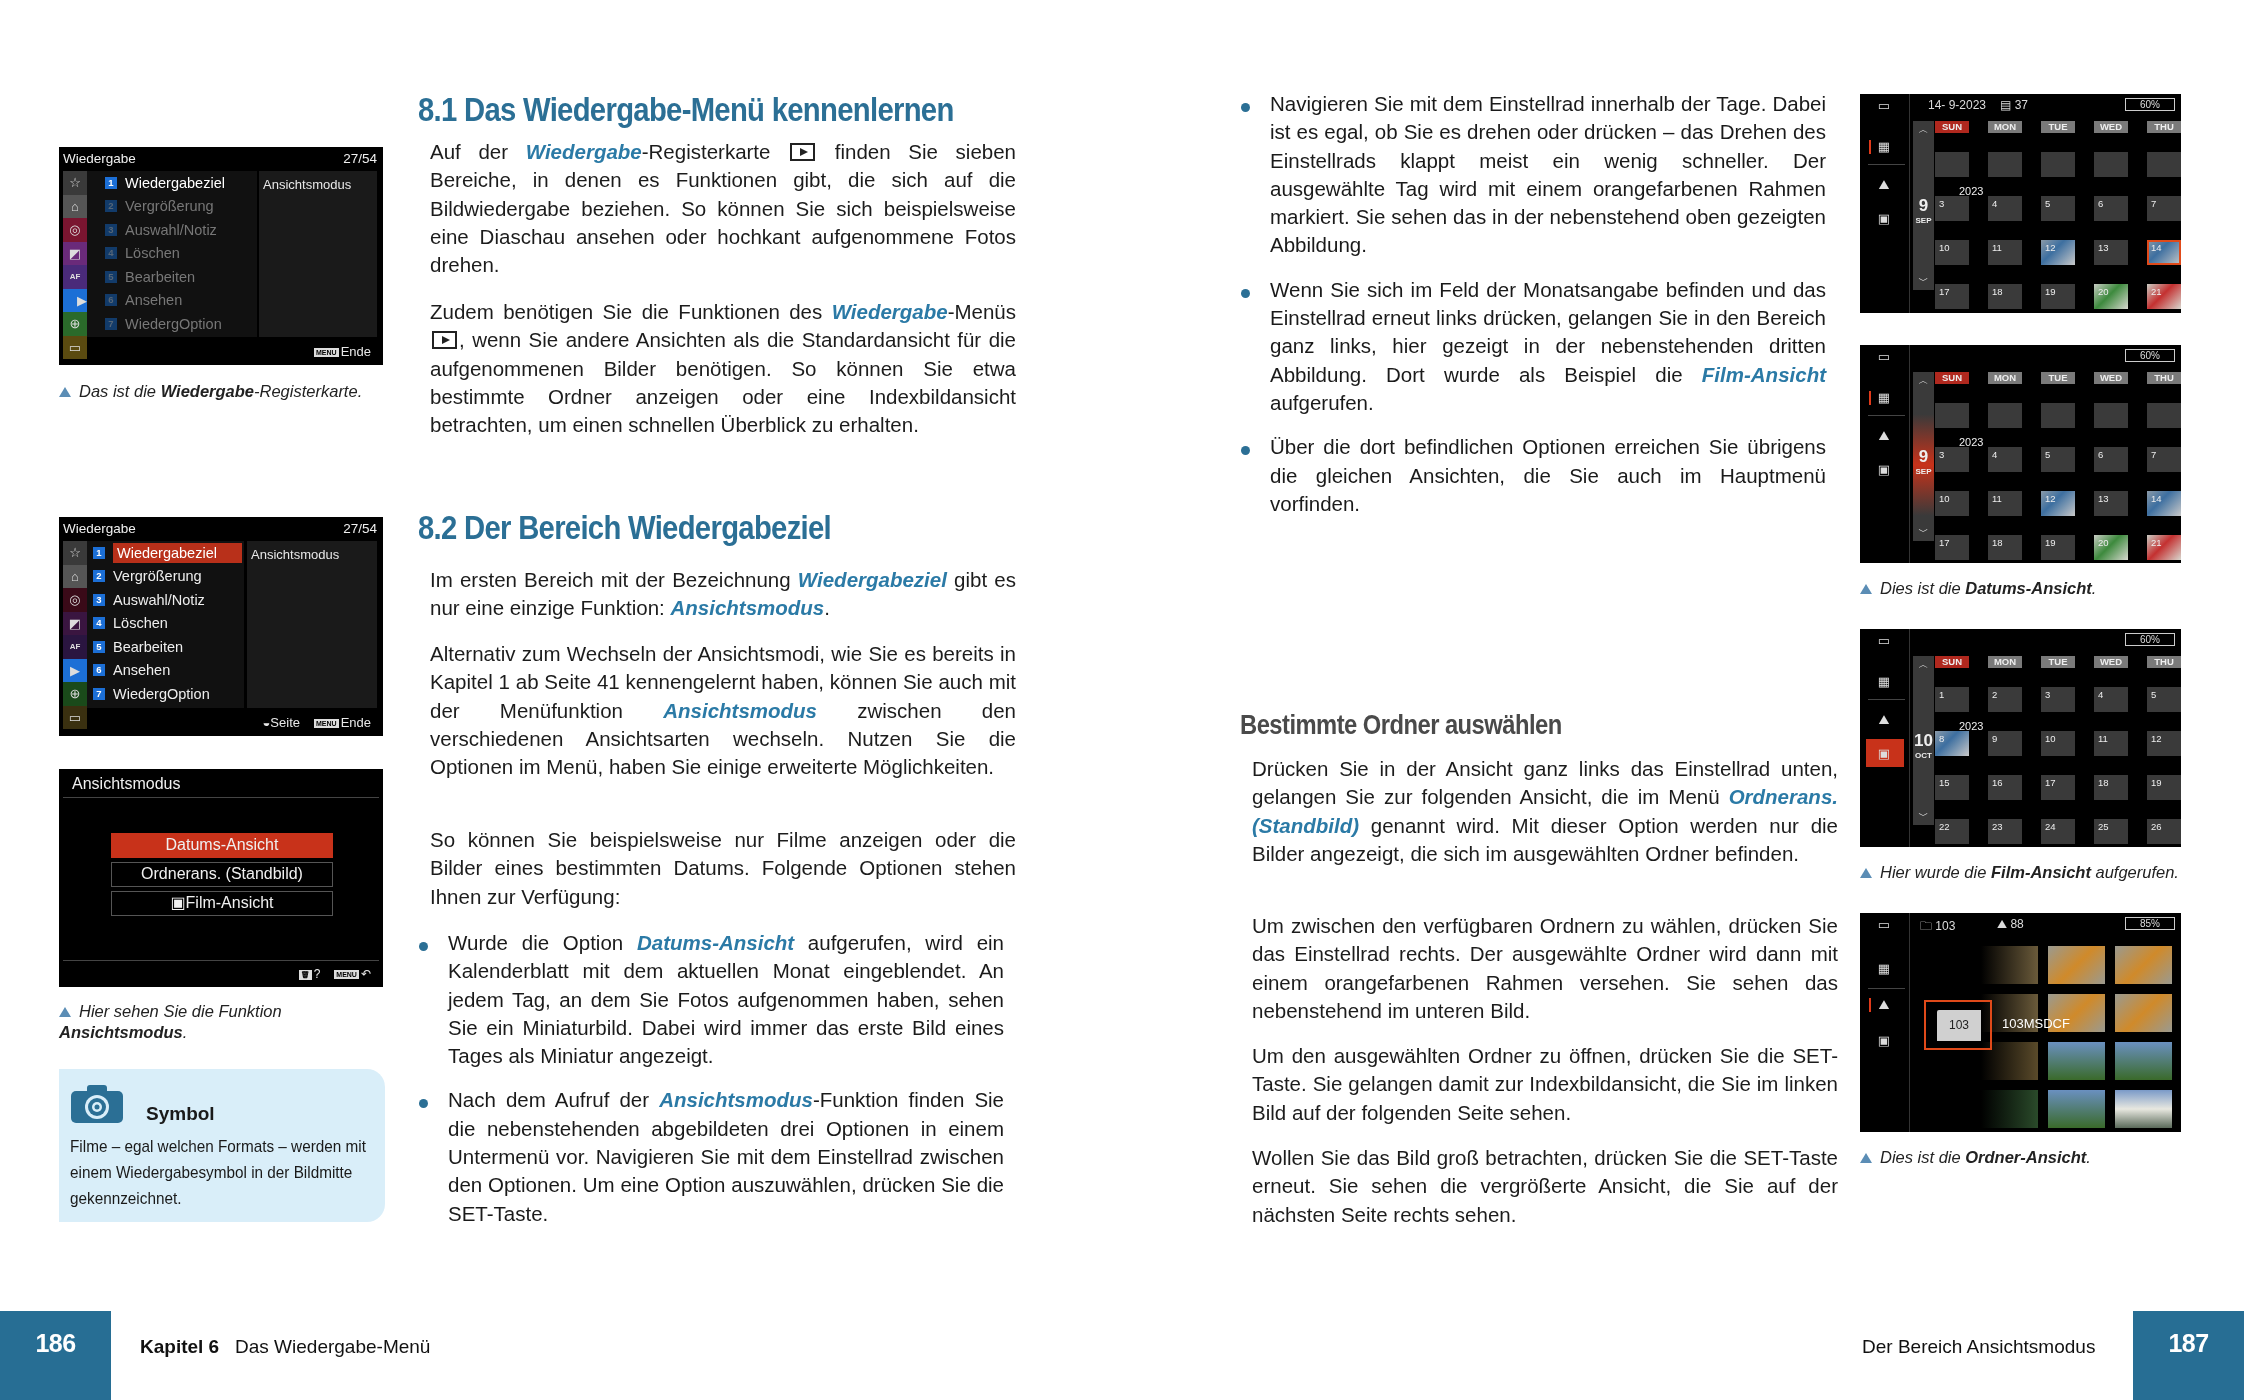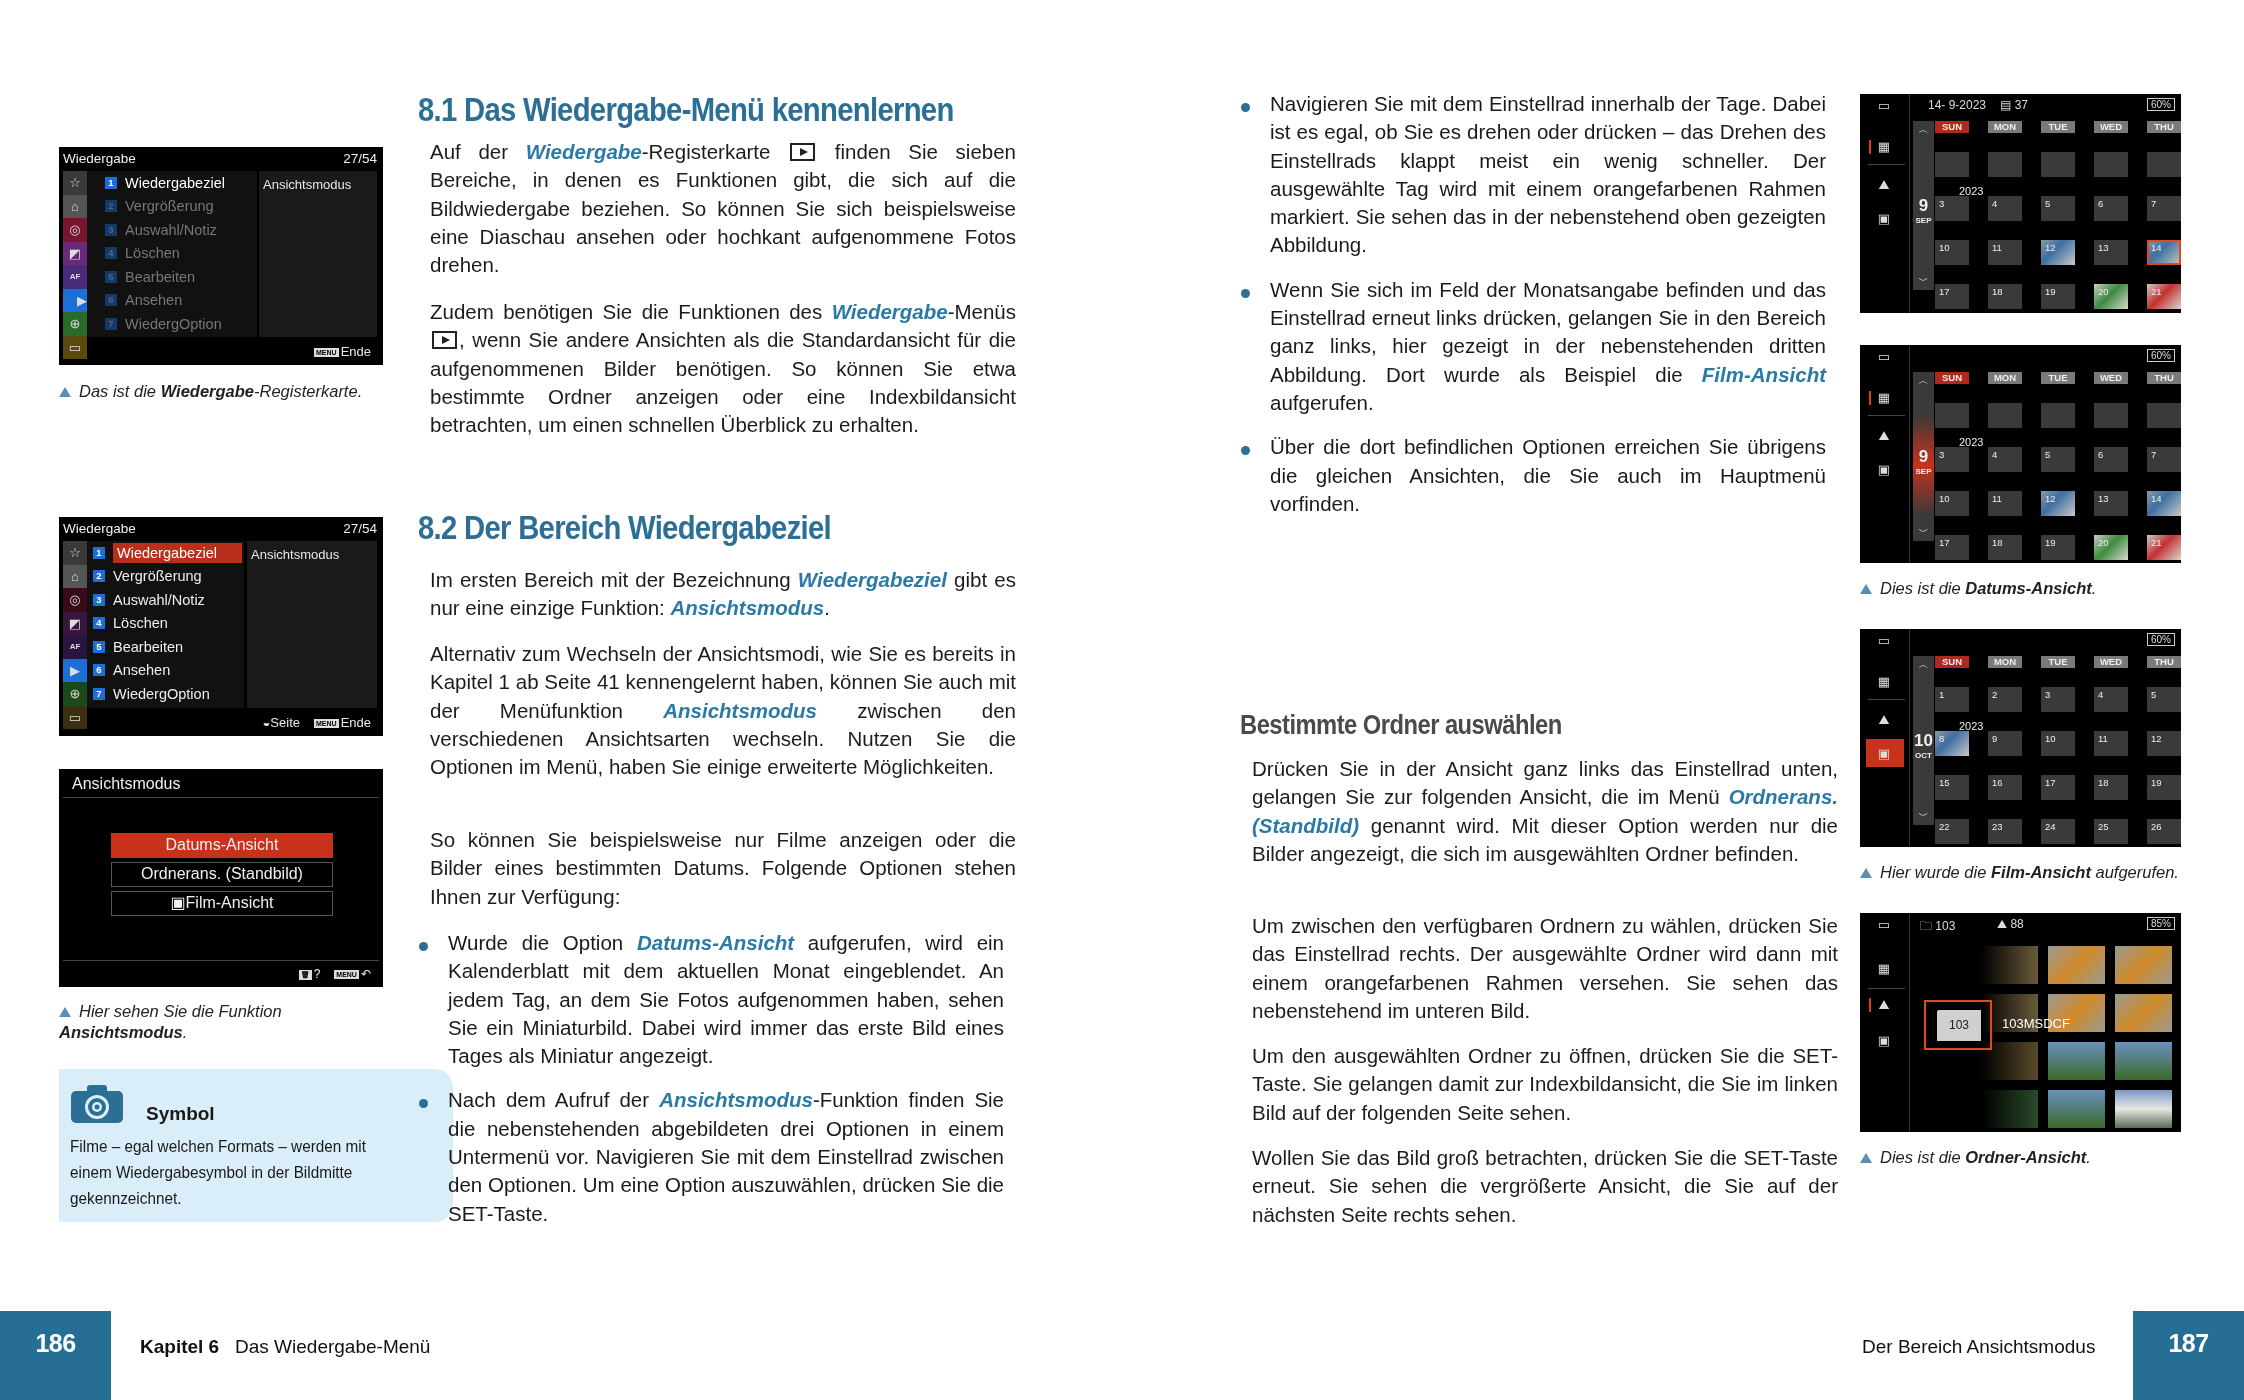--- a/index.html
+++ b/index.html
@@ -39,38 +39,38 @@
 
   
   .opt-btn { position: absolute; left: 52px; width: 222px; height: 25px; border: 1.5px solid #555; font-size: 16px; text-align: center; line-height: 22px; color: #f0f0f0; }
   .opt-btn.sel { background: #c8321a; border-color: #c8321a; }
 
   
   .cal { background: #000; position: absolute; overflow: hidden; }
   .cal-sidebar { position: absolute; left: 0; top: 0; bottom: 0; width: 50px; border-right: 1px solid #333; }
   .cal-sideicon { position: absolute; left: 13px; width: 22px; height: 16px; color: #ddd; font-size: 13px; text-align: center; }
   .cal-top { position: absolute; top: 4px; font-size: 12px; color: #ddd; }
-  .cal-batt { position: absolute; right: 6px; top: 4px; font-size: 10px; border: 1px solid #ccc; padding: 0 3px; color: #ddd; }
+  .cal-batt { position: absolute; right: 6px; top: 4px; font-size: 10px; border: 1px solid #ccc; padding: 0 14px; color: #ddd; }
   .cal-datecol { position: absolute; left: 53px; top: 27px; width: 21px; height: 169px; background: #3a3a3a; text-align: center; color: #eee; }
   .cal-datecol .yr { position: absolute; top: 64px; left: 12px; width: 21px; font-size: 11px; padding-left: 34px; }
   .cal-datecol .dd { position: absolute; top: 75px; left: 0; width: 21px; font-size: 17px; font-weight: bold; }
   .cal-datecol .mo { position: absolute; top: 95px; left: 0; width: 21px; font-size: 8px; font-weight: bold; }
   .cal-datecol .up, .cal-datecol .dn { position: absolute; left: 0; width: 21px; font-size: 10px; }
   .cal-grid { position: absolute; left: 75px; top: 27px; display: grid; grid-template-columns: repeat(7, 34px); grid-template-rows: 12px repeat(6, 25px); gap: 19px; }
   .cal-hd { font-size: 9.5px; text-align: center; line-height: 12px; background: #7a7a7a; color: #eee; font-weight: bold; }
   .cal-hd.sun { background: #b0281e; }
   .cal-hd.sat { background: #2a88b0; }
   .cal-cell { background: #3a3a3a; font-size: 9.5px; color: #eee; padding: 2px 0 0 4px; position: relative; }
   .cal-cell.photo { background: linear-gradient(135deg, #8b9aa8 0%, #3d6fa0 40%, #c9c9c9 100%); }
   .cal-cell.photo2 { background: linear-gradient(135deg, #c9ccc4 0%, #3d8a3d 45%, #d8d8d0 100%); }
   .cal-cell.photo3 { background: linear-gradient(135deg, #c9ccc4 0%, #c43030 45%, #d8d8d0 100%); }
   .cal-cell.sel { outline: 2px solid #e04a1a; outline-offset: -2px; }
 
   
-  .infobox { position: absolute; left: 59px; top: 1069px; width: 394px; height: 153px; background: #d9eef9; border-radius: 0 18px 18px 0; }
+  .infobox { position: absolute; left: 59px; top: 1069px; width: 326px; height: 153px; background: #d9eef9; border-radius: 0 18px 18px 0; }
 
   
   .pagebox { position: absolute; top: 1311px; width: 111px; height: 89px; background: #276e94; color: #fff; font-weight: bold; font-size: 25px; text-align: center; padding-top: 18px; letter-spacing: -0.5px; }
   .runhead { position: absolute; top: 1336px; font-size: 19px; color: #111; white-space: nowrap; }
 </style>
 </head>
 <body>
 
 <div class="abs cam" style="left:59px;top:147px;width:324px;height:218px;">
   <div class="cam-title">Wiedergabe</div>

